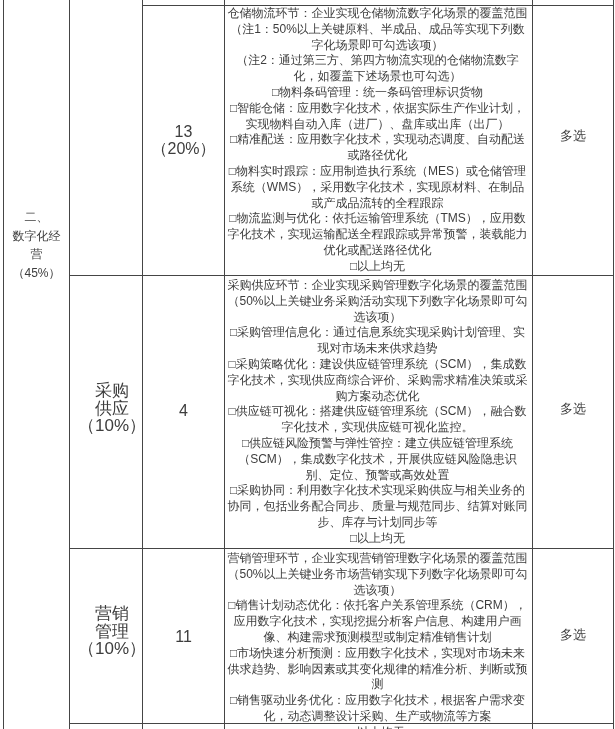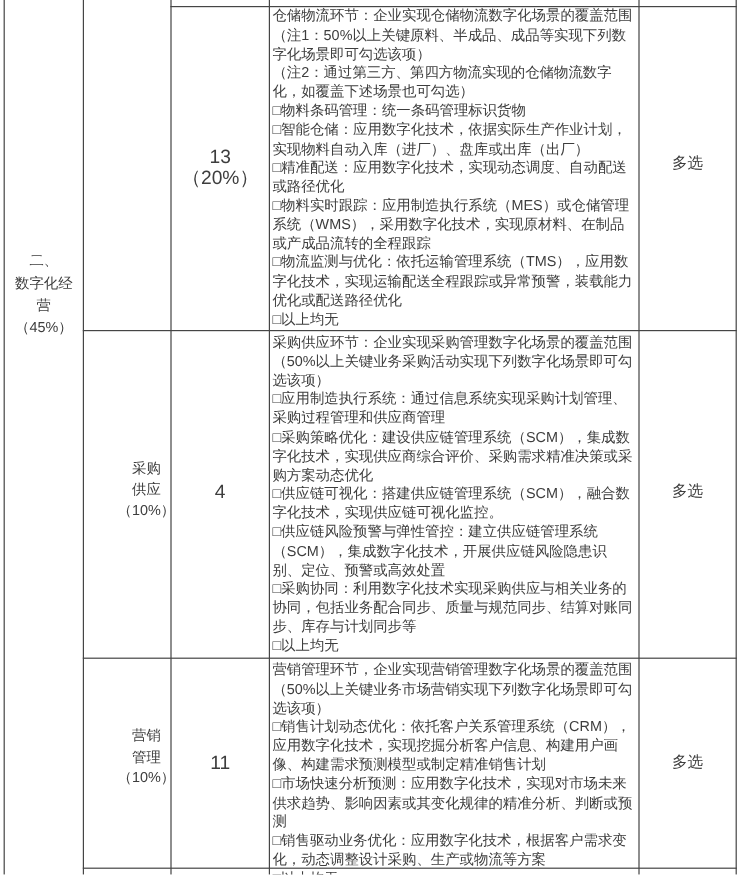--- a/index.html
+++ b/index.html
@@ -4,24 +4,24 @@
 <style>
   html,body{margin:0;padding:0;background:#fff;}
   .canvas{
     position:relative;width:615px;height:729px;background:#ffffff;overflow:hidden;
     font-family:"Liberation Sans","DejaVu Sans",sans-serif;color:#3d3d3d;
   }
   .vline{position:absolute;top:0;height:729px;width:1px;background:#454545;}
   .hline{position:absolute;height:1px;background:#454545;}
   .cell{position:absolute;white-space:pre-line;text-align:center;}
   .section-cell{left:4px;top:208px;width:65px;font-size:12px;line-height:18.5px;}
-  .cat-cell{left:86px;width:72px;font-size:12px;line-height:17.5px;}
+  .cat-cell{left:76px;width:72px;font-size:17px;line-height:17.5px;}
   .score-cell{left:143px;width:81px;font-size:16px;line-height:17px;}
   .multi-cell{left:533px;width:80px;font-size:13px;line-height:16px;}
-  .paras{position:absolute;left:227px;width:301px;font-size:12px;line-height:15.8px;text-align:left;}
+  .paras{position:absolute;left:227px;width:301px;font-size:12px;line-height:15.8px;text-align:center;}
   .paras p{margin:0;padding:0;}
 </style>
 </head>
 <body>
 
 <div class="canvas">
 
   <div class="vline" style="left:3px"></div>
   <div class="vline" style="left:69px"></div>
   <div class="vline" style="left:142px"></div>
@@ -52,21 +52,21 @@
     <p>□以上均无</p>
   </div>
   <div class="cell multi-cell" style="top:128px">多选</div>
 
   <div class="cell cat-cell" style="top:382px">采购
 供应
 （10%）</div>
   <div class="cell score-cell" style="top:402px">4</div>
   <div class="paras" style="top:278px">
     <p>采购供应环节：企业实现采购管理数字化场景的覆盖范围（50%以上关键业务采购活动实现下列数字化场景即可勾选该项）</p>
-    <p>□应用制造执行系统：通过信息系统实现采购计划管理、采购过程管理和供应商管理</p>
+    <p>□采购管理信息化：通过信息系统实现采购计划管理、实现对市场未来供求趋势</p>
     <p>□采购策略优化：建设供应链管理系统（SCM），集成数字化技术，实现供应商综合评价、采购需求精准决策或采购方案动态优化</p>
     <p>□供应链可视化：搭建供应链管理系统（SCM），融合数字化技术，实现供应链可视化监控。</p>
     <p>□供应链风险预警与弹性管控：建立供应链管理系统（SCM），集成数字化技术，开展供应链风险隐患识别、定位、预警或高效处置</p>
     <p>□采购协同：利用数字化技术实现采购供应与相关业务的协同，包括业务配合同步、质量与规范同步、结算对账同步、库存与计划同步等</p>
     <p>□以上均无</p>
   </div>
   <div class="cell multi-cell" style="top:401px">多选</div>
 
   <div class="cell cat-cell" style="top:605px">营销
 管理

